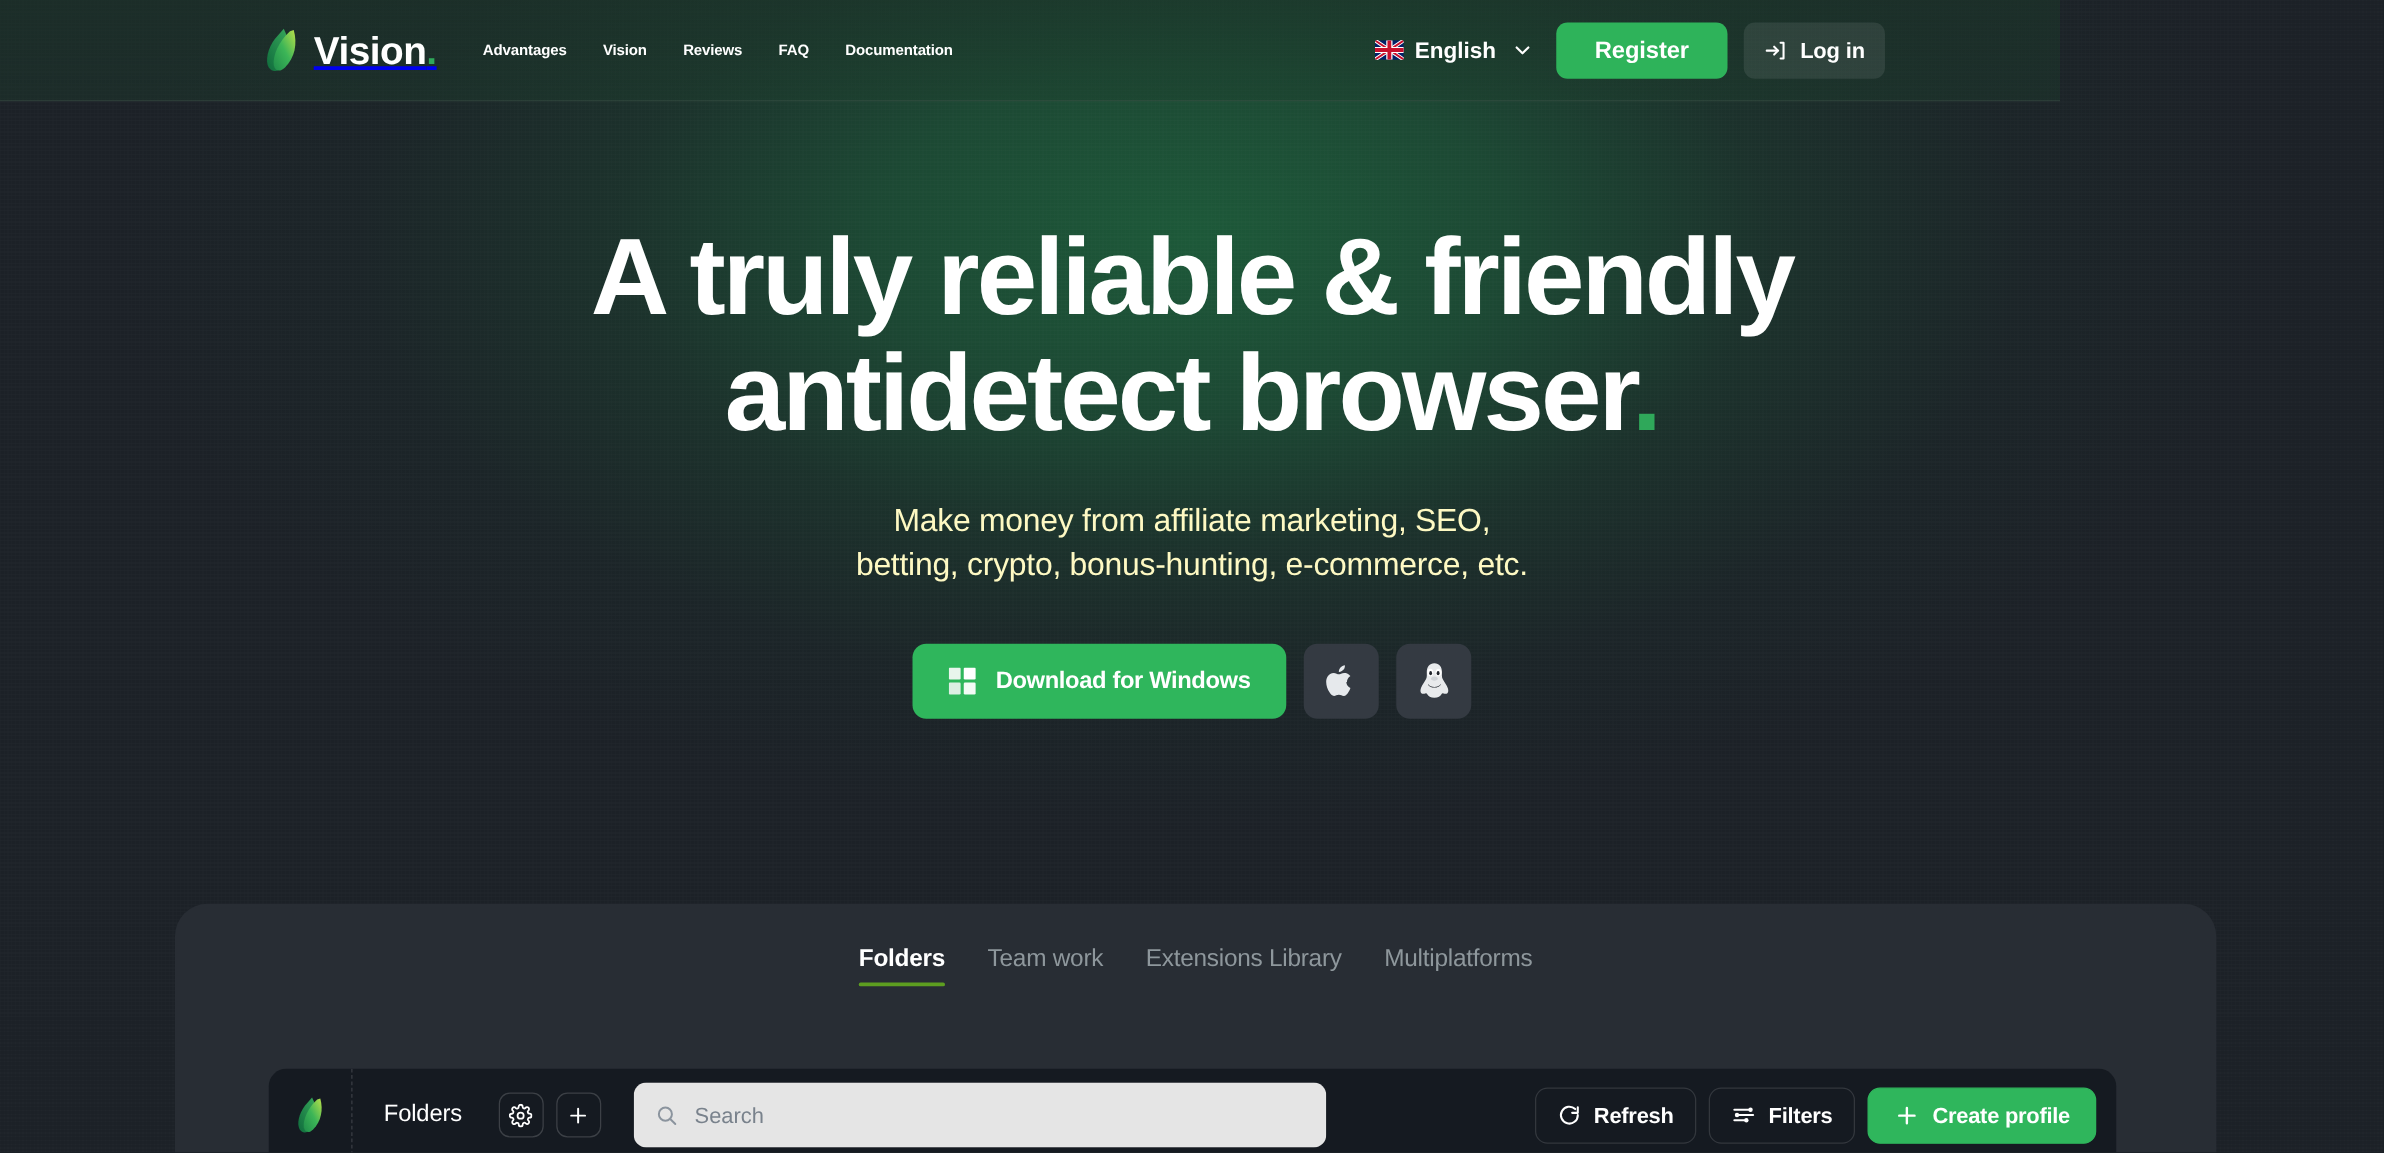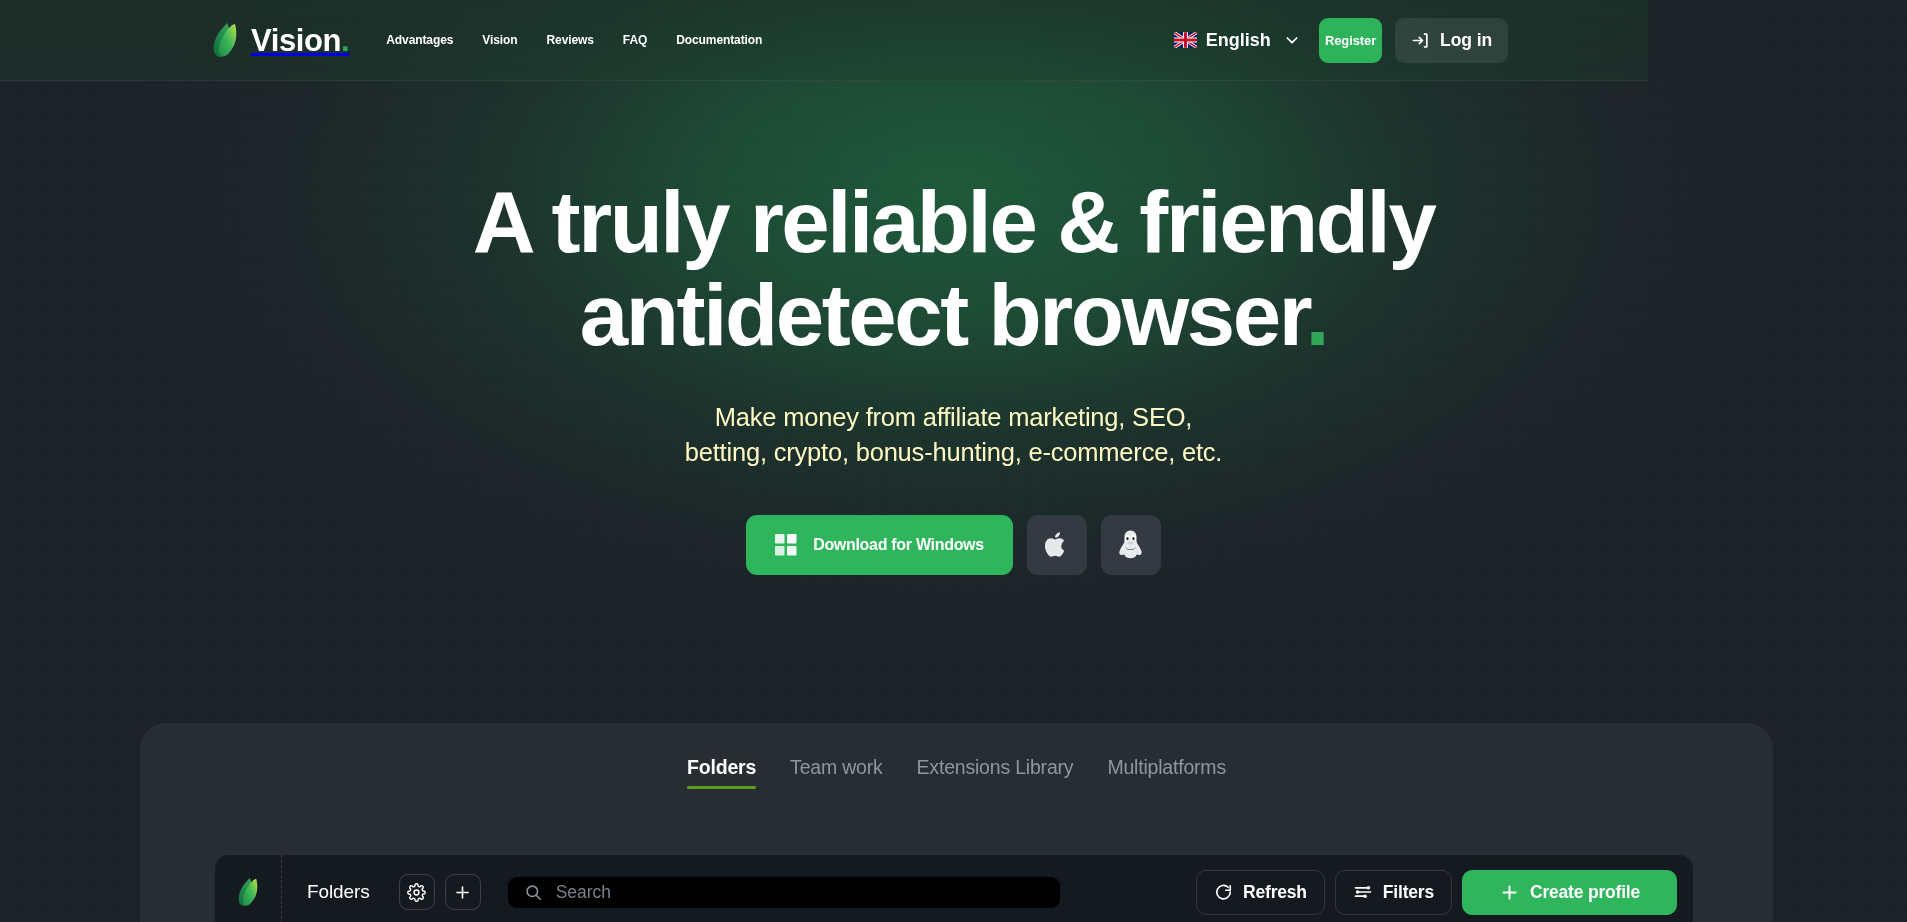--- a/index.html
+++ b/index.html
@@ -84,22 +84,22 @@
   .lang {
     display: flex; align-items: center; gap: 9px;
     cursor: pointer; padding: 6px 6px;
   }
   .flag { width: 23px; height: 16px; display:block; border-radius: 2px; }
   .lang-label { color:#fff; font-size: 18px; font-weight: 600; }
   .chev { width: 16px; height: 16px; display:block; margin-left: 4px;}
 
   .btn-register {
     background: #2eb35a; color: #fff;
-    font-size: 13px; font-weight: 700;
-    padding: 0 6px; height: 45px; line-height: 45px;
+    font-size: 19px; font-weight: 700;
+    padding: 0 31px; height: 45px; line-height: 45px;
     border: none; border-radius: 9px; cursor: pointer;
     letter-spacing: -0.1px;
   }
   .btn-login {
     background: rgba(255,255,255,0.085); color: #fff;
     font-size: 17.5px; font-weight: 700;
     height: 45px; padding: 0 16px;
     border: none; border-radius: 9px; cursor: pointer;
     display: flex; align-items: center; gap: 10px;
     letter-spacing: -0.1px;
@@ -124,21 +124,21 @@
 
   .cta-row {
     margin-top: 44px;
     display: flex; justify-content: center; align-items: center; gap: 14px;
   }
   .btn-download {
     background: #2fb65c; color: #fff;
     height: 60px; padding: 0 29px;
     border: none; border-radius: 11px; cursor: pointer;
     display: flex; align-items: center; gap: 16px;
-    font-size: 16px; font-weight: 700; letter-spacing: -0.3px;
+    font-size: 19px; font-weight: 700; letter-spacing: -0.3px;
   }
   .btn-os {
     width: 60px; height: 60px;
     background: #343a42; border: none; border-radius: 11px; cursor: pointer;
     display: flex; align-items: center; justify-content: center;
   }
 
   
   .panel {
     position: absolute;
@@ -194,22 +194,22 @@
     border: 1px solid rgba(255,255,255,0.17);
     border-radius: 9px; background: transparent; cursor: pointer;
     display: flex; align-items: center; justify-content: center;
   }
   .ib-gear { margin-left: 29px; }
   .ib-plus { margin-left: 10px; }
 
   .searchbox {
     margin-left: 26px;
     flex: 1;
-    height: 33px;
-    background: #000000;
+    height: 52px;
+    background: #e5e5e5;
     border: 1px solid rgba(255,255,255,0.09);
     border-radius: 10px;
     display: flex; align-items: center; gap: 13px;
     padding: 0 16px;
     max-width: 554px;
   }
   .search-text { color: #79828c; font-size: 17.5px; }
 
   .tool-right {
     margin-left: auto;
@@ -218,21 +218,21 @@
   .pill {
     height: 45px; padding: 0 17px;
     background: transparent;
     border: 1px solid rgba(255,255,255,0.13);
     border-radius: 10px; cursor: pointer;
     display: flex; align-items: center; gap: 10px;
     color: #fff; font-size: 17.5px; font-weight: 700; letter-spacing: -0.2px;
   }
   .pill-primary {
     background: #2fb65c; border-color: #2fb65c;
-    padding: 0 36px;
+    padding: 0 20px;
   }
 
   svg { display: block; }
 </style>
 </head>
 <body>
 
 <div id="page">
 
   <div class="bg-base"></div>

